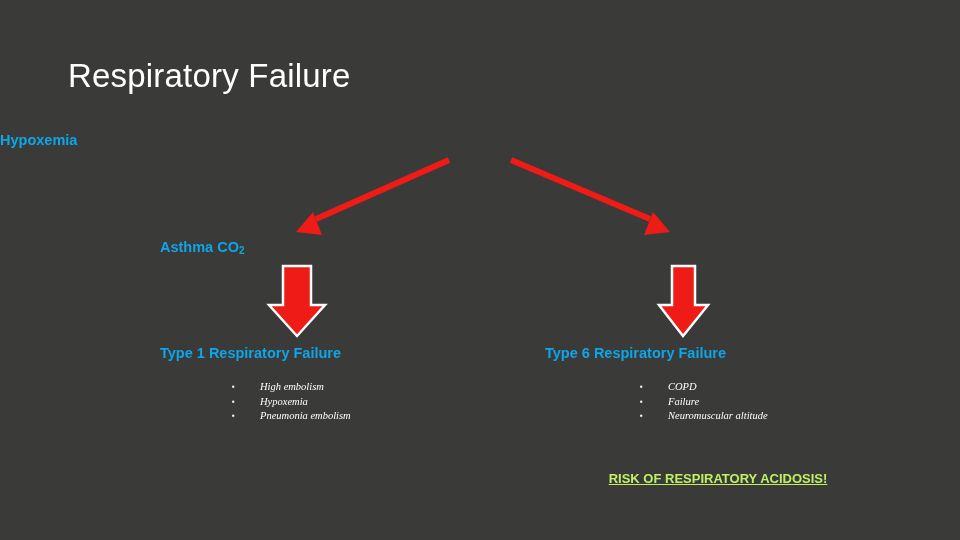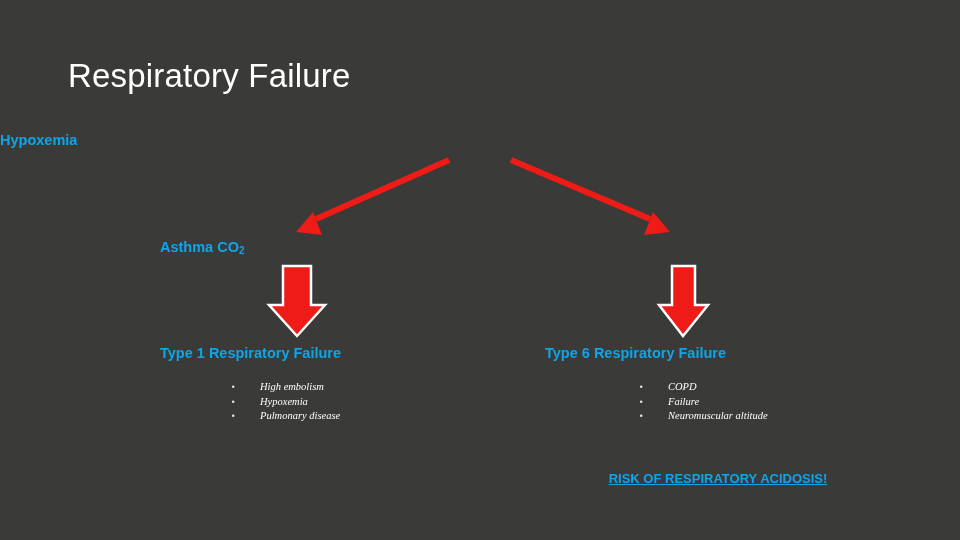--- a/index.html
+++ b/index.html
@@ -99,21 +99,21 @@
     line-height: 14.6px;
   }
   #warning {
     position: absolute;
     left: 520px;
     top: 471px;
     width: 396px;
     text-align: center;
     font-size: 13px;
     font-weight: bold;
-    color: #0ea5e9;
+    color: #bef264;
     text-decoration: underline;
     white-space: nowrap;
   }
   svg#arrows {
     position: absolute;
     left: 0;
     top: 0;
     width: 960px;
     height: 540px;
     pointer-events: none;
@@ -159,21 +159,21 @@
     <div class="bullet-row">
       <span class="bullet-mark">▪</span>
       <span>High embolism</span>
     </div>
     <div class="bullet-row">
       <span class="bullet-mark">▪</span>
       <span>Hypoxemia</span>
     </div>
     <div class="bullet-row">
       <span class="bullet-mark">▪</span>
-      <span>Pulmonary disease</span>
+      <span>Pneumonia embolism</span>
     </div>
   </div>
 
   <div class="bullets" id="bullets-2">
     <div class="bullet-row">
       <span class="bullet-mark">▪</span>
       <span>COPD</span>
     </div>
     <div class="bullet-row">
       <span class="bullet-mark">▪</span>

